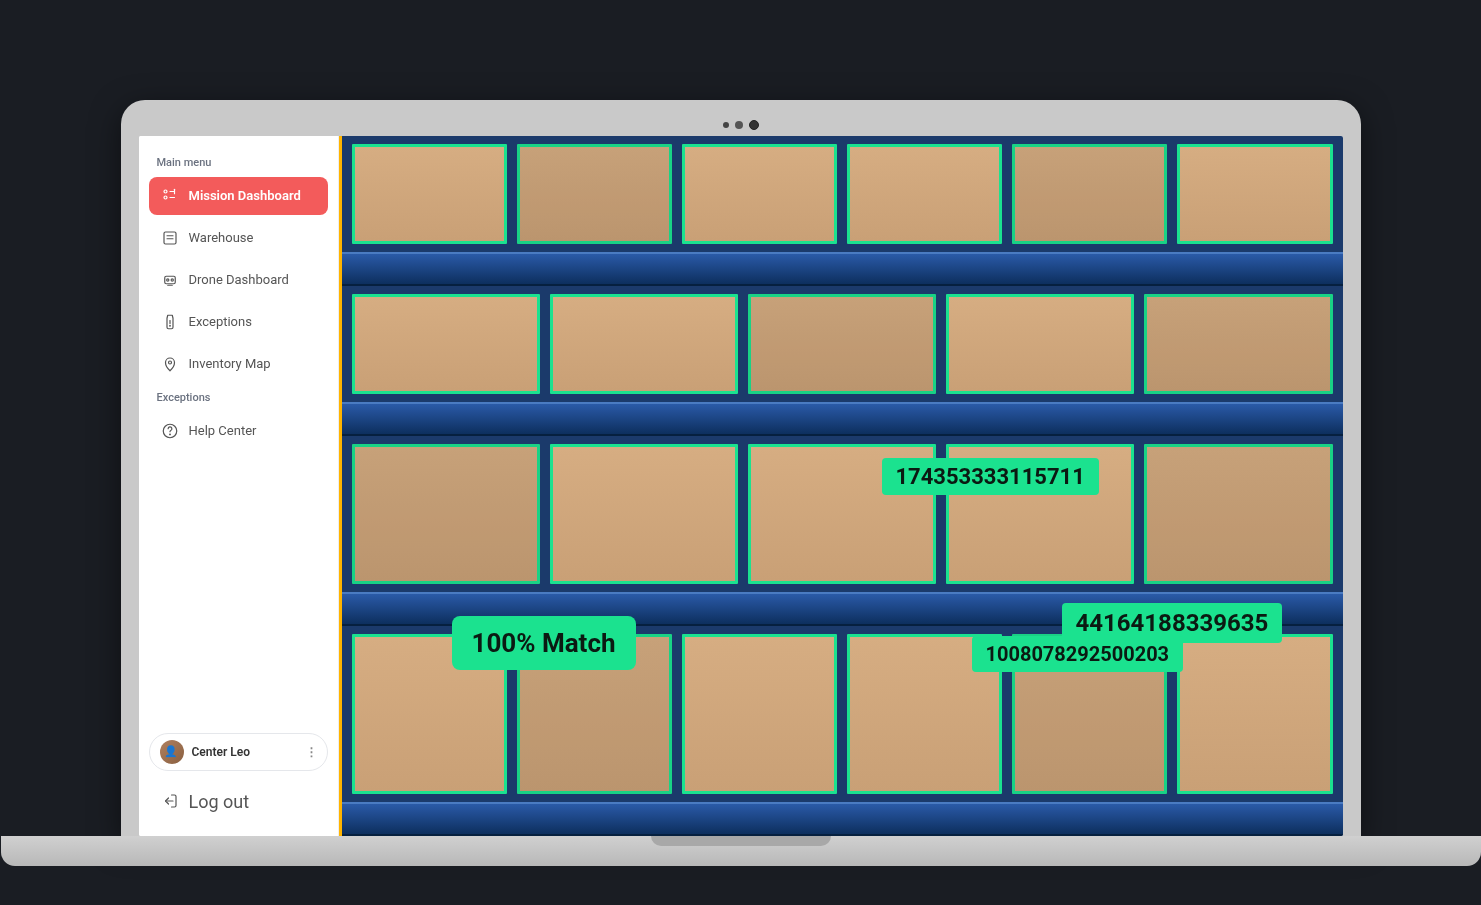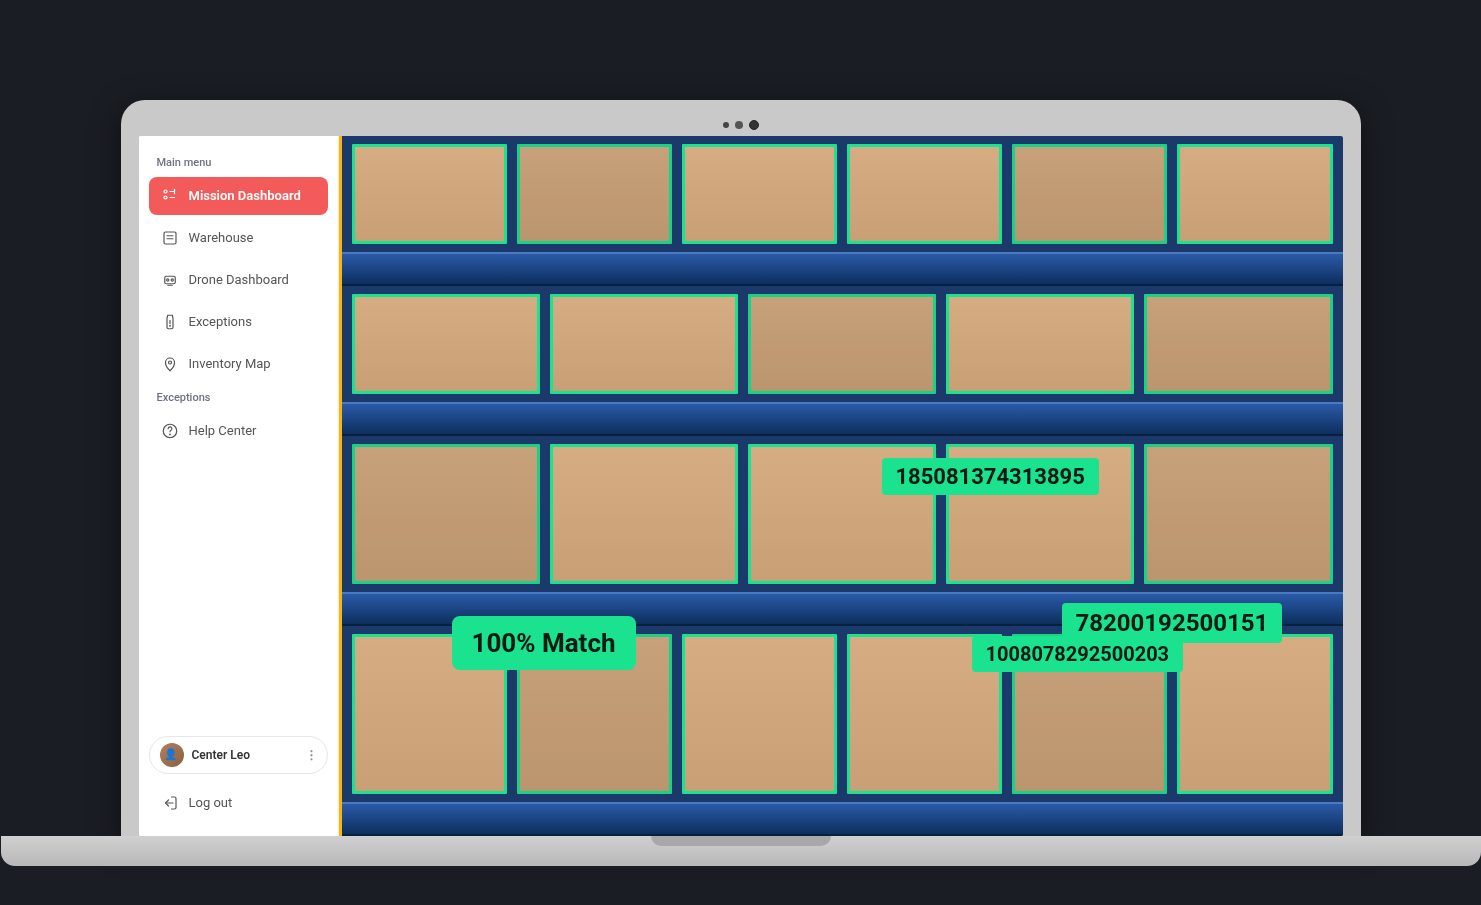--- a/index.html
+++ b/index.html
@@ -119,21 +119,21 @@
     .avatar {
       width: 24px; height: 24px; border-radius: 50%;
       background: linear-gradient(135deg,#b08060,#8a6040);
       flex-shrink: 0;
       display:flex; align-items:center; justify-content:center;
       font-size:11px; color:#fff;
     }
     .kebab { margin-left:auto; color:#888; font-weight:700; letter-spacing:-1px; }
     .logout {
       display: flex; align-items: center; gap: 10px;
-      padding: 10px 12px; font-size: 13px; color:#555; cursor:pointer;
+      padding: 10px 12px; font-size: 18px; color:#555; cursor:pointer;
       margin-top: 10px;
     }
 
     
     .main {
       flex: 1;
       position: relative;
       border-left: 3px solid #ffb400;
       overflow: hidden;
       background: #1b3a6b;
@@ -310,21 +310,21 @@
             <div class="box dim"></div>
             <div class="box"></div>
             <div class="box"></div>
             <div class="box dim"></div>
             <div class="box"></div>
           </div>
           <div class="shelf-beam"></div>
         </div>
 
         <div class="match-tag">100% Match</div>
-        <div class="label-tag" id="lbl1">185081374313895</div>
-        <div class="label-tag" id="lbl2">78200192500151</div>
+        <div class="label-tag" id="lbl1">174353333115711</div>
+        <div class="label-tag" id="lbl2">44164188339635</div>
         <div class="label-tag" id="lbl3">1008078292500203</div>
       </div>
 
     </div>
   </div>
   <div class="base"></div>
 </div>
 
 </body></html>

